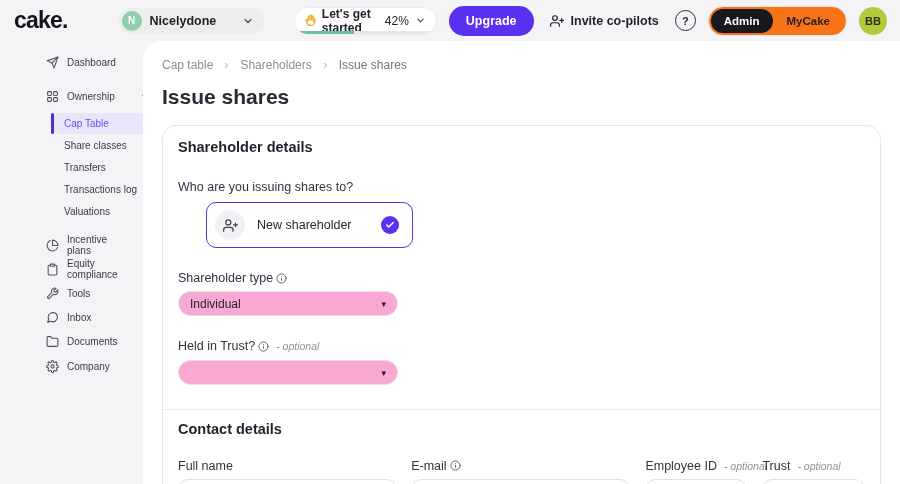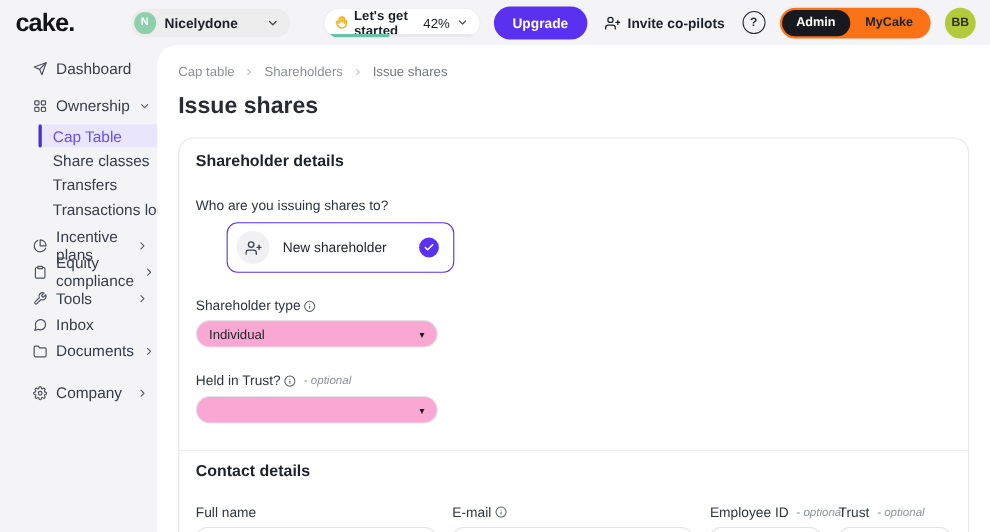--- a/index.html
+++ b/index.html
@@ -22,31 +22,31 @@
   .progress-fill { height:100%; width:42%; background:var(--progress-teal,#63c3a4); }
   .upgrade { height:30px; padding:0 17px; border-radius:16px; background:var(--accent,#5a31f0); color:#fff; font-size:12.5px; font-weight:700; display:flex; align-items:center; border:none; cursor:pointer; font-family:inherit; }
   .invite { display:flex; align-items:center; gap:7px; font-size:12.5px; font-weight:700; color:#1d2129; cursor:pointer; padding:0 4px; }
   .help { width:21px; height:21px; border-radius:50%; border:1.5px solid #2a2e37; display:flex; align-items:center; justify-content:center; font-size:11px; font-weight:700; color:#2a2e37; cursor:pointer; background:transparent; }
   .role-toggle { height:30px; background:#f97316; border:1px solid #e9e9eb; border-radius:16px; display:flex; align-items:center; padding:2px; }
   .role-admin { height:24px; background:var(--admin-black,#17191f); color:#fff; border-radius:13px; padding:0 13px; font-size:11.5px; font-weight:600; display:flex; align-items:center; cursor:pointer; }
   .role-mycake { padding:0 14px; font-size:11.5px; font-weight:600; color:#1d2129; cursor:pointer; }
   .user-avatar { width:28px; height:28px; border-radius:50%; background:var(--avatar-lime,#b3ca3d); color:#2a300f; font-size:11px; font-weight:700; display:flex; align-items:center; justify-content:center; cursor:pointer; }
 
   
-  .sidebar { position:absolute; left:0; top:41px; width:143px; bottom:0; padding:11px 8px 0 30px; font-size:14px; color:#363c48; }
+  .sidebar { position:absolute; left:16px; top:41px; width:143px; bottom:0; padding:11px 8px 0 30px; font-size:10px; color:#363c48; }
   .side-item { display:flex; align-items:center; gap:8px; height:20px; margin-bottom:4px; cursor:pointer; }
   .side-item .ic { color:#4c525e; flex:none; display:flex; }
   .side-item .chev-r { margin-left:auto; color:#565c68; display:flex; }
   .row-dashboard { margin-bottom:14px; }
   .row-ownership { margin-bottom:7px; }
   .children { margin:0 0 13px 5px; }
   .child { height:21px; display:flex; align-items:center; padding-left:13px; border-radius:6px; margin-bottom:1px; position:relative; width:116px; cursor:pointer; color:#363c48; }
   .child.active { background:var(--sidebar-active-bg,#e9e6fb); color:var(--sidebar-active-text,#6a4df6); }
   .child.active::before { content:""; position:absolute; left:0; top:0; bottom:0; width:3px; border-radius:3px; background:var(--accent-dark,#4a2ed8); }
-  .row-company { margin-top:18px; }
+  .row-company { margin-top:5px; }
 
   
   .main { position:absolute; left:143px; top:41px; right:0; bottom:0; background:#fff; border-top-left-radius:18px; padding:17px 19px; }
   .breadcrumb { display:flex; align-items:center; gap:9px; font-size:12px; color:#8a8f9a; }
   .crumb { cursor:pointer; }
   .crumb-sep { color:#9aa0aa; display:flex; }
   .crumb-last { color:#70757f; }
   .page-title { margin-top:13px; font-size:21px; font-weight:600; color:#272b33; }
   .card { margin-top:16px; border:1px solid #e8e8eb; border-radius:14px; padding:13px 15px 40px; background:#fff; }
   .card-heading { font-size:14.5px; font-weight:700; color:#1e222b; }
@@ -160,20 +160,21 @@
           <polyline points="6 9 12 15 18 9"></polyline>
         </svg>
     </span>
   </div>
 
   <div class="children">
     <div class="child active">Cap Table</div>
     <div class="child">Share classes</div>
     <div class="child">Transfers</div>
     <div class="child">Transactions log</div>
+    <div class="child">Valuations</div>
   </div>
 
   <div class="side-item">
     <span class="ic">
       <svg width="13" height="13" viewBox="0 0 24 24" fill="none" stroke="currentColor" stroke-width="2" stroke-linecap="round" stroke-linejoin="round">
           <path d="M21.21 15.89A10 10 0 1 1 8 2.83"></path>
           <path d="M22 12A10 10 0 0 0 12 2v10z"></path>
         </svg>
     </span>
     <span>Incentive plans</span>

